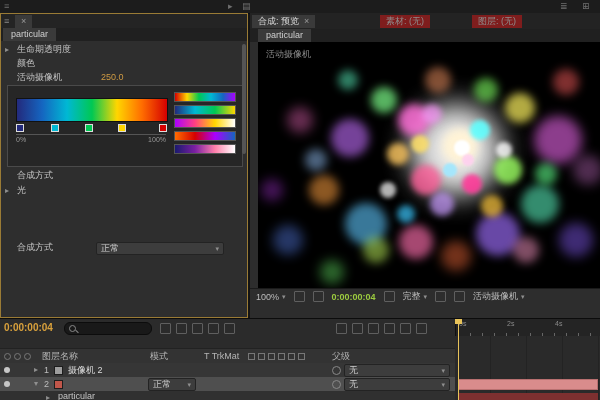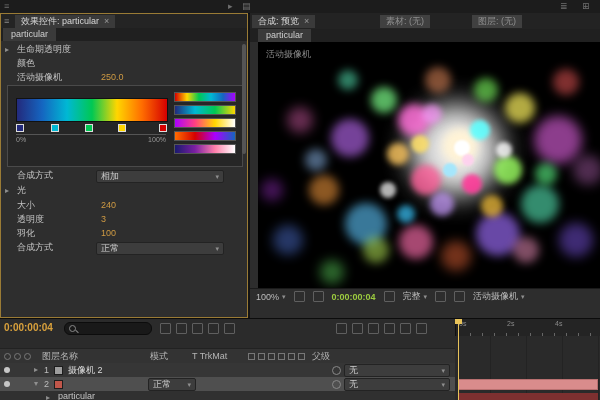--- a/index.html
+++ b/index.html
@@ -6,21 +6,21 @@
   .screen{position:relative;width:600px;height:400px;background:#141414;overflow:hidden;
           font-family:"Liberation Sans","DejaVu Sans",sans-serif;color:#bdbdbd;font-size:10px}
   
   .topbar{position:absolute;left:0;top:0;width:600px;height:13px;background:#1c1c1c;border-bottom:1px solid #0c0c0c}
   .tglyph{position:absolute;top:1px;color:#6f6f6f;font-size:9px;line-height:11px}
   
   .panel{position:absolute;background:#2e2e2e}
   .tabbar{position:absolute;left:0;top:0;width:100%;height:14px;background:#242424}
   .tab{position:absolute;top:1px;height:13px;line-height:13px;background:#3a3a3a;color:#d8d8d8;
        font-size:9px;padding:0 6px;display:flex;align-items:center;gap:5px;white-space:nowrap}
-  .tab-inactive{background:#404040;color:#8e8e8e}
+  .tab-inactive{background:#7f1d1d;color:#8e8e8e}
   .close{color:#9a9a9a;font-size:9px;line-height:9px}
   .pmenu{position:absolute;left:3px;top:2px;color:#8a8a8a;font-size:9px}
   .subtabbar{position:absolute;left:0;width:100%;height:13px;background:#202020}
   .subtab{position:absolute;top:0;height:13px;line-height:13px;background:#3a3a3a;color:#cfcfcf;font-size:9px;padding:0 8px}
   
   .erow{position:absolute;left:0;width:246px;height:13px;line-height:13px}
   .arrow{position:absolute;left:4px;top:0;color:#8f8f8f;font-size:8px}
   .elabel{position:absolute;left:16px;color:#c2c2c2;font-size:9px;white-space:nowrap}
   .val{position:absolute;left:100px;color:#cf9a43;font-size:9px}
   .dropdown{position:absolute;top:1px;height:11px;background:#3d3d3d;border:1px solid #232323;border-radius:2px;
@@ -87,21 +87,20 @@
     <span class="tglyph" style="left:228px">▸</span>
     <span class="tglyph" style="left:242px">▤</span>
     <span class="tglyph" style="left:560px">≣</span>
     <span class="tglyph" style="left:582px">⊞</span>
   </div>
 
   <div class="panel" style="left:0;top:13px;width:248px;height:305px;border:1px solid #9a7b35;box-sizing:border-box">
     <div class="tabbar">
       <span class="pmenu">≡</span>
       <div class="tab" style="left:14px">
-        <span>效果控件: particular</span>
         <span class="close">×</span>
       </div>
     </div>
     <div class="subtabbar" style="top:14px">
       <div class="subtab" style="left:2px">particular</div>
     </div>
 
     <div class="erow" style="top:29px">
       <span class="arrow">▸</span>
       <span class="elabel">生命期透明度</span>
@@ -131,40 +130,24 @@
           <div class="gpreset" style="background: linear-gradient(90deg, rgb(213, 0, 0), rgb(255, 214, 0), rgb(0, 200, 83), rgb(0, 184, 212), rgb(21, 101, 192), rgb(170, 0, 255));"></div>
           <div class="gpreset" style="background: linear-gradient(90deg, rgb(35, 42, 124), rgb(0, 184, 212), rgb(0, 200, 83), rgb(255, 214, 0));"></div>
           <div class="gpreset" style="background: linear-gradient(90deg, rgb(170, 0, 255), rgb(255, 64, 129), rgb(255, 214, 0), rgb(255, 255, 255));"></div>
           <div class="gpreset" style="background: linear-gradient(90deg, rgb(255, 109, 0), rgb(213, 0, 0), rgb(170, 0, 255), rgb(21, 101, 192));"></div>
           <div class="gpreset" style="background: linear-gradient(90deg, rgb(26, 26, 110), rgb(123, 31, 162), rgb(255, 128, 171), rgb(255, 255, 255));"></div>
         </div>
     </div>
 
     <div class="erow" style="top:155px">
       <span class="elabel">合成方式</span>
-      <div class="dropdown" style="left:95px;width:118px">
-        <span>相加</span>
-        <span class="dd-chev">▾</span>
-      </div>
     </div>
     <div class="erow" style="top:170px">
       <span class="arrow">▸</span>
       <span class="elabel">光</span>
-    </div>
-    <div class="erow" style="top:185px">
-      <span class="elabel">大小</span>
-      <span class="val">240</span>
-    </div>
-    <div class="erow" style="top:199px">
-      <span class="elabel">透明度</span>
-      <span class="val">3</span>
-    </div>
-    <div class="erow" style="top:213px">
-      <span class="elabel">羽化</span>
-      <span class="val">100</span>
     </div>
     <div class="erow" style="top:227px">
       <span class="elabel">合成方式</span>
       <div class="dropdown" style="left:95px;width:118px">
         <span>正常</span>
         <span class="dd-chev">▾</span>
       </div>
     </div>
     <div class="scrollbar"></div>
   </div>
@@ -283,28 +266,28 @@
       <span class="wa-handle" style="left:0"></span>
       <span class="wa-handle" style="right:0"></span>
     </div>
 
     <div class="tl-header">
       <span class="hdot" style="left:4px"></span>
       <span class="hdot" style="left:14px"></span>
       <span class="hdot" style="left:24px"></span>
       <span class="hlabel" style="left:42px">图层名称</span>
       <span class="hlabel" style="left:150px">模式</span>
-      <span class="hlabel" style="left:192px">T TrkMat</span>
+      <span class="hlabel" style="left:204px">T TrkMat</span>
       <span class="hsq" style="left:248px"></span>
       <span class="hsq" style="left:258px"></span>
       <span class="hsq" style="left:268px"></span>
       <span class="hsq" style="left:278px"></span>
       <span class="hsq" style="left:288px"></span>
       <span class="hsq" style="left:298px"></span>
-      <span class="hlabel" style="left:312px">父级</span>
+      <span class="hlabel" style="left:332px">父级</span>
     </div>
 
     <div class="lrow" style="top:44px;background:#363636">
       <span class="dot" style="left:4px"></span>
       <span class="larrow" style="left:34px">▸</span>
       <span class="lnum" style="left:44px">1</span>
       <span class="swatch" style="left:54px;background:#9e9e9e"></span>
       <span class="lname" style="left:68px">摄像机 2</span>
       <span class="pickwhip" style="left:332px"></span>
       <div class="dropdown" style="left:344px;width:96px;top:1px">

